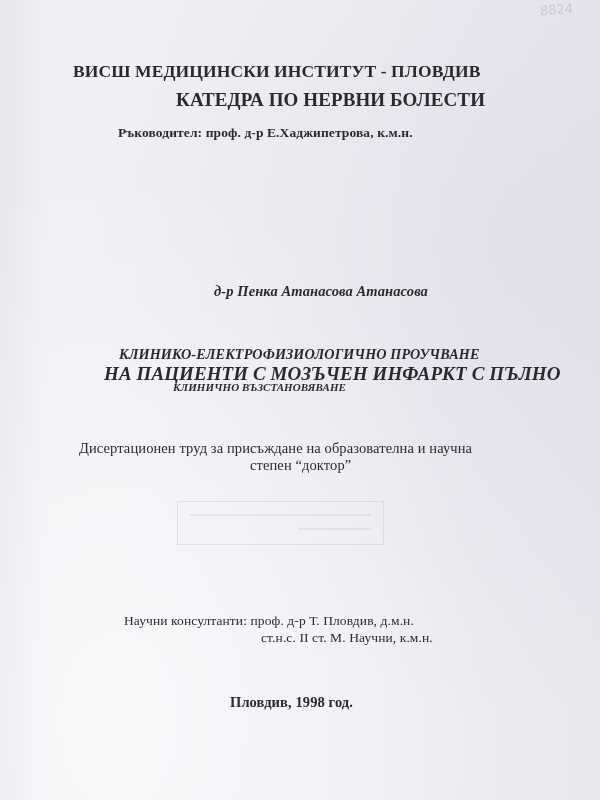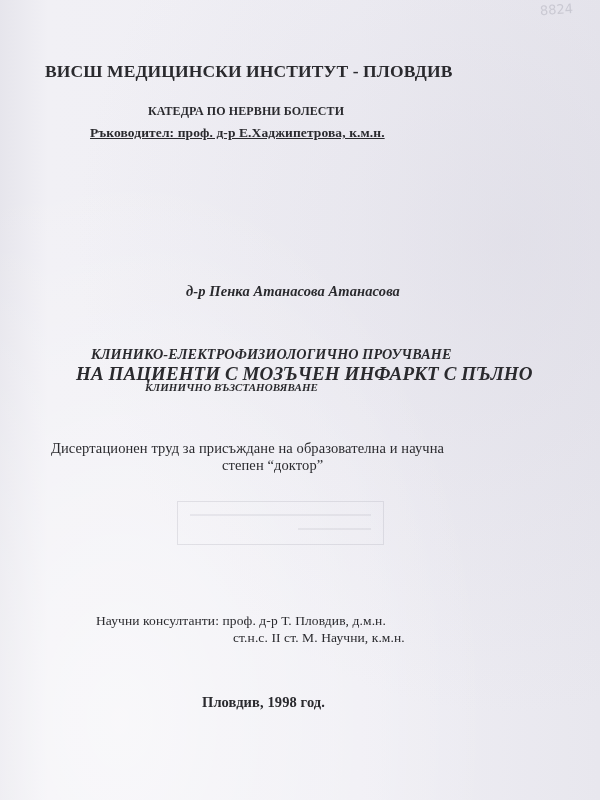--- a/index.html
+++ b/index.html
@@ -20,20 +20,21 @@
       inset: 0;
       background:
         radial-gradient(ellipse at 20% 90%, rgba(255,255,255,0.55) 0%, rgba(255,255,255,0) 55%),
         radial-gradient(ellipse at 85% 30%, rgba(210,208,220,0.35) 0%, rgba(210,208,220,0) 60%),
         linear-gradient(90deg, #e6e5ec 0%, #f1f0f5 8%, #efeef4 60%, #e8e7ee 100%);
     }
     .line {
       position: absolute;
       white-space: nowrap;
       letter-spacing: 0.1px;
+      margin-left: 28px;
     }
     .b { font-weight: bold; }
     .bi { font-weight: bold; font-style: italic; }
 
     .corner-number {
       position: absolute;
       top: 2px;
       left: 540px;
       font-family: "DejaVu Sans", sans-serif;
       font-size: 13px;
@@ -58,23 +59,23 @@
   </style>
 </head>
 <body>
 
 <div class="page">
 
   <div class="corner-number">8824</div>
 
   <div class="line b" style="left:45px; top:61px; font-size:17.5px;">ВИСШ МЕДИЦИНСКИ ИНСТИТУТ   -   ПЛОВДИВ</div>
 
-  <div class="line b" style="left:148px; top:104px; font-size:12px;">КАТЕДРА ПО НЕРВНИ БОЛЕСТИ</div>
+  <div class="line b" style="left:148px; top:89px; font-size:19px;">КАТЕДРА ПО НЕРВНИ БОЛЕСТИ</div>
 
-  <div class="line b" style="left:90px; top:125px; font-size:13.5px;text-decoration:underline;">Ръководител: проф. д-р Е.Хаджипетрова, к.м.н.</div>
+  <div class="line b" style="left:90px; top:125px; font-size:13.5px;">Ръководител: проф. д-р Е.Хаджипетрова, к.м.н.</div>
 
   <div class="line bi" style="left:186px; top:283px; font-size:14.5px;">д-р  Пенка Атанасова Атанасова</div>
 
   <div>
     <div class="line bi" style="left:91px; top:346px; font-size:14.2px;">КЛИНИКО-ЕЛЕКТРОФИЗИОЛОГИЧНО ПРОУЧВАНЕ</div>
     <div class="line bi" style="left:76px; top:363px; font-size:19px;">НА ПАЦИЕНТИ С МОЗЪЧЕН ИНФАРКТ С ПЪЛНО</div>
     <div class="line bi" style="left:145px; top:381px; font-size:11px;">КЛИНИЧНО ВЪЗСТАНОВЯВАНЕ</div>
   </div>
 
   <div>

